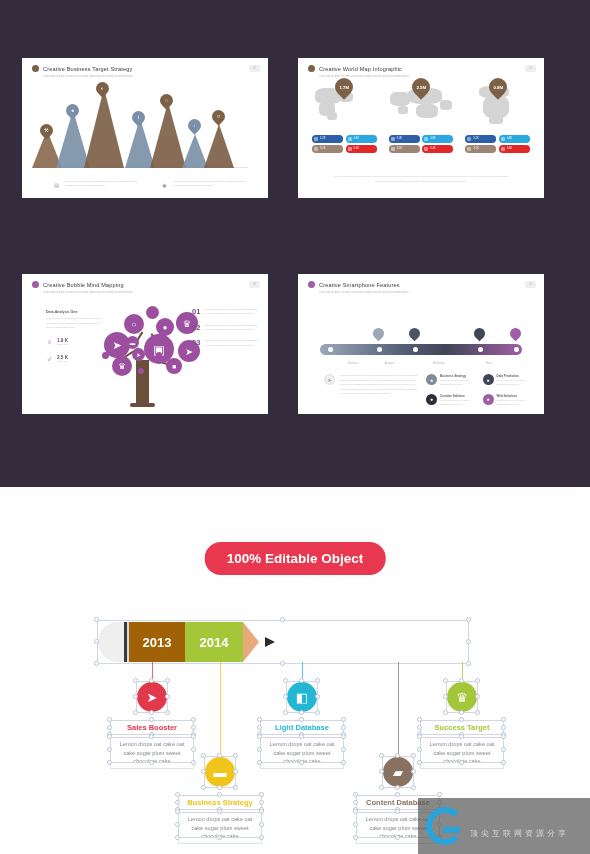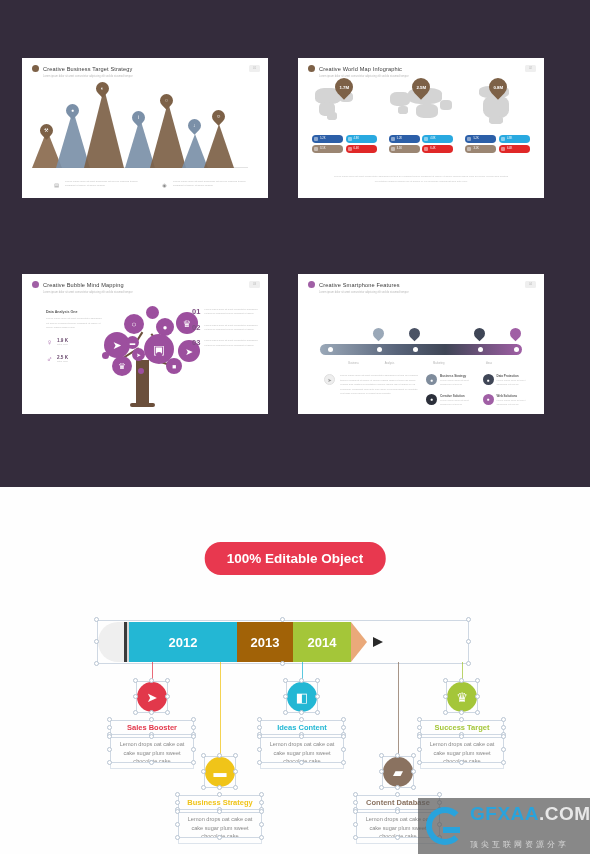--- a/index.html
+++ b/index.html
@@ -660,23 +660,20 @@
 </div>
 
 <div class="light-section">
   <div class="editable-pill">100% Editable Object</div>
 </div>
 
 <div class="pencil" id="pencil">
     <div class="p-eraser"></div>
     <div class="p-ferrule"></div>
     <div class="p-ferrule2"></div>
-    <div class="p-seg" style="background: rgb(35, 183, 212); width: 108px;">
-      <span>2012</span>
-    </div>
     <div class="p-seg" style="background: #a16207; width: 56px;">
       <span>2013</span>
     </div>
     <div class="p-seg" style="background: rgb(164, 198, 57); width: 58px;">
       <span>2014</span>
     </div>
     <div class="p-tip">
       <div class="p-lead"></div>
     </div>
   </div>
@@ -761,21 +758,21 @@
     <div class="sel-box" style="left: 286px; top: 681px; width: 32px; height: 32px;"></div>
     <div class="handle" style="left: 283px; top: 678px;"></div>
     <div class="handle" style="left: 299px; top: 678px;"></div>
     <div class="handle" style="left: 315px; top: 678px;"></div>
     <div class="handle" style="left: 283px; top: 694px;"></div>
     <div class="handle" style="left: 315px; top: 694px;"></div>
     <div class="handle" style="left: 283px; top: 710px;"></div>
     <div class="handle" style="left: 299px; top: 710px;"></div>
     <div class="handle" style="left: 315px; top: 710px;"></div>
     <div class="card" style="left: 260px; top: 720px;">
-      <div class="card-t" style="color: rgb(35, 183, 212);">Ideas Content</div>
+      <div class="card-t" style="color: rgb(35, 183, 212);">Light Database</div>
       <div class="card-b">Lemon drops oat cake oat cake sugar plum sweet chocolate cake</div>
     </div>
     <div class="sel-box" style="left: 260px; top: 720px; width: 84px; height: 15px;"></div>
     <div class="handle" style="left: 257px; top: 717px;"></div>
     <div class="handle" style="left: 299px; top: 717px;"></div>
     <div class="handle" style="left: 341px; top: 717px;"></div>
     <div class="handle" style="left: 257px; top: 724.5px;"></div>
     <div class="handle" style="left: 341px; top: 724.5px;"></div>
     <div class="handle" style="left: 257px; top: 732px;"></div>
     <div class="handle" style="left: 299px; top: 732px;"></div>
@@ -853,18 +850,15 @@
     <div class="handle" style="left: 417px; top: 747px;"></div>
     <div class="handle" style="left: 501px; top: 747px;"></div>
     <div class="handle" style="left: 417px; top: 760px;"></div>
     <div class="handle" style="left: 459px; top: 760px;"></div>
     <div class="handle" style="left: 501px; top: 760px;"></div>
   </div>
 
 <div class="wm">
   <div class="wm-g"></div>
   <div class="wm-txt">
-    <div class="wm-main">
-      <span class="b">GFXAA</span><span class="w">.COM</span>
-    </div>
     <div class="wm-sub">顶尖互联网资源分享</div>
   </div>
 </div>
 
 </body></html>

